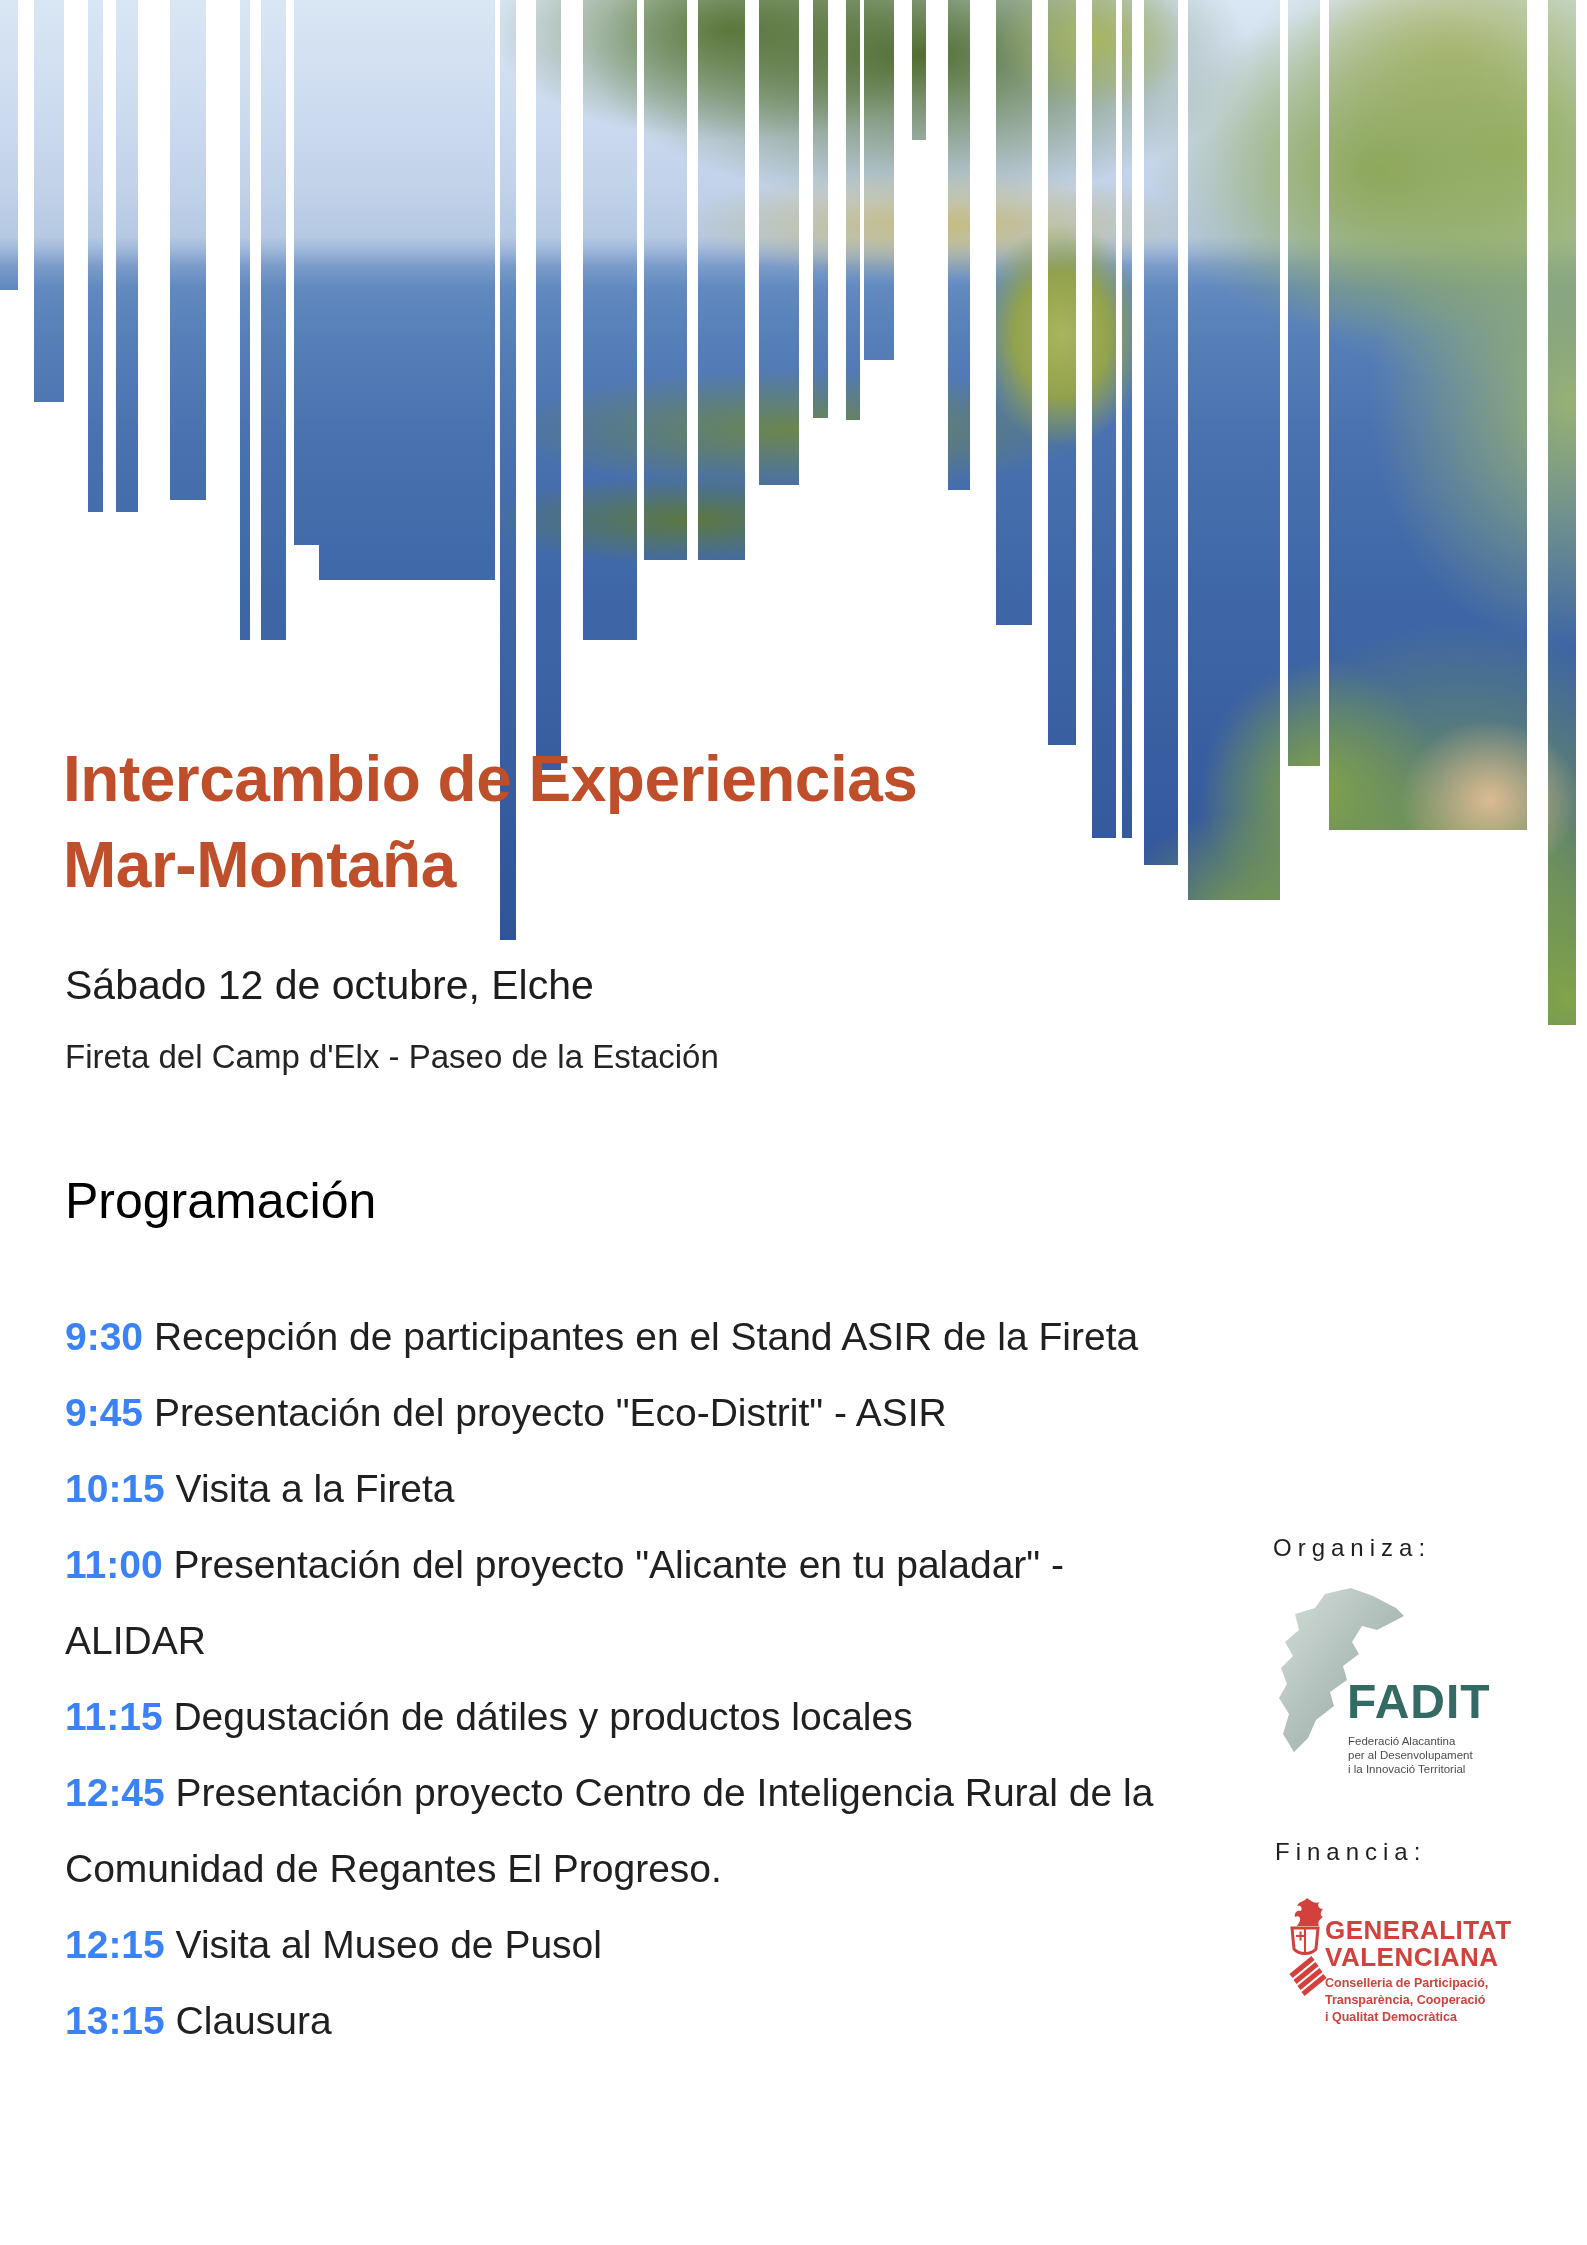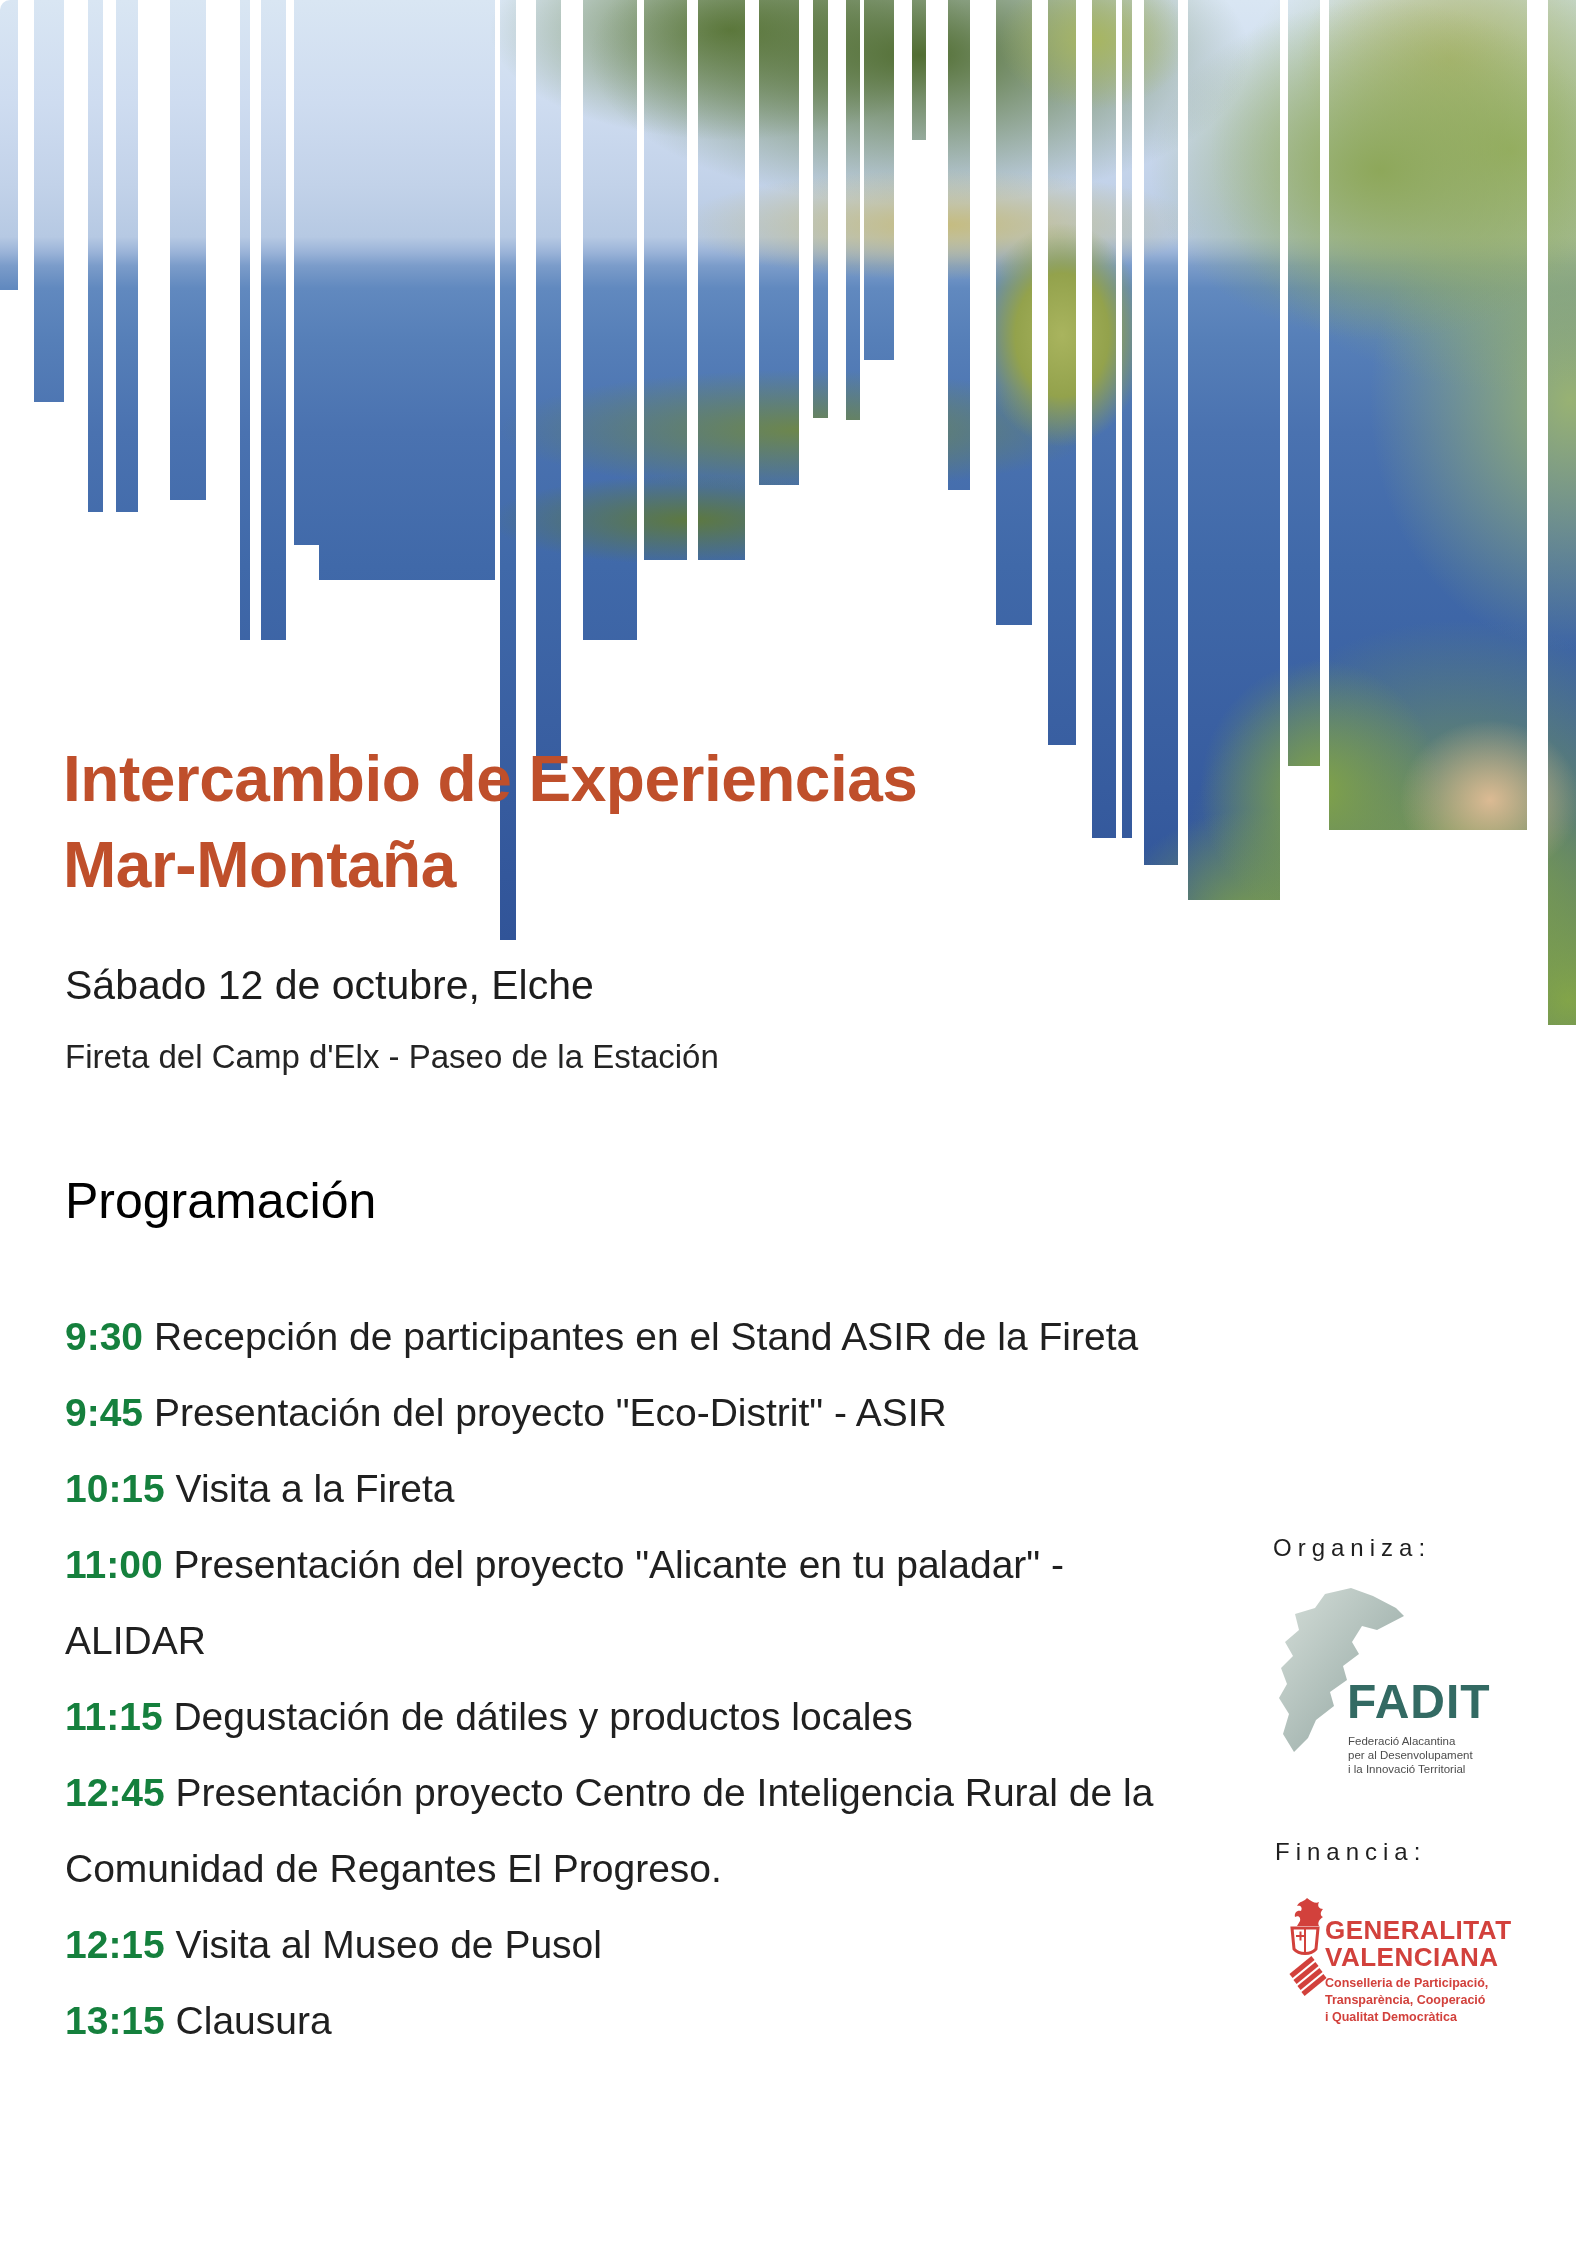--- a/index.html
+++ b/index.html
@@ -1,18 +1,18 @@
 <!DOCTYPE html>
 <html><head>
 <meta charset="utf-8">
 <style>
   html,body{margin:0;padding:0;background:#ffffff;}
   .poster{
     position:relative;width:1587px;height:2245px;background:#ffffff;
-    font-family:"Liberation Sans",sans-serif;overflow:hidden;border-radius:10px;
+    font-family:"Liberation Sans",sans-serif;overflow:hidden;
   }
   
   .hero{position:absolute;left:0;top:0;width:1587px;height:1030px;}
   .strip{
     position:absolute;top:0;
     background-repeat:no-repeat;
     background-size:1587px 1030px;
     background-image:
       
       radial-gradient(ellipse 95px 70px at 1094px 40px, rgba(168,182,94,.95) 0%, rgba(168,182,94,0) 100%),
@@ -43,21 +43,21 @@
   .title{
     position:absolute;left:63px;top:736px;margin:0;
     color:#bf4f2b;font-size:64px;line-height:86px;font-weight:700;letter-spacing:-.5px;
   }
   .title span{display:block;}
   .date{position:absolute;left:65px;top:962px;font-size:41px;color:#1d1d1d;}
   .location{position:absolute;left:65px;top:1038px;font-size:33px;color:#242424;}
   .section{position:absolute;left:65px;top:1172px;font-size:50px;color:#000000;}
   .schedule{position:absolute;left:65px;top:1299px;width:1100px;font-size:39px;line-height:76px;color:#202020;}
   .schedule p{margin:0;}
-  .schedule strong{font-weight:700;color:#15803d;}
+  .schedule strong{font-weight:700;color:#3b82f6;}
   
   .side-label{position:absolute;font-size:24px;letter-spacing:6px;color:#1f1f1f;}
   .label-organiza{left:1273px;top:1534px;}
   .label-financia{left:1275px;top:1838px;text-align:right;}
   .fadit-map{position:absolute;left:1256px;top:1584px;width:150px;height:170px;}
   .fadit-name{position:absolute;left:1347px;top:1674px;font-size:48px;font-weight:700;color:#336a63;letter-spacing:1px;}
   .fadit-sub{position:absolute;left:1348px;top:1734px;font-size:11.5px;line-height:14px;color:#4c4c4c;}
   .gva-emblem{position:absolute;left:1283px;top:1896px;width:44px;height:100px;}
   .gva-name{position:absolute;left:1325px;top:1917px;font-size:26px;line-height:27px;font-weight:700;color:#d2413c;letter-spacing:.5px;}
   .gva-name span{display:block;}

